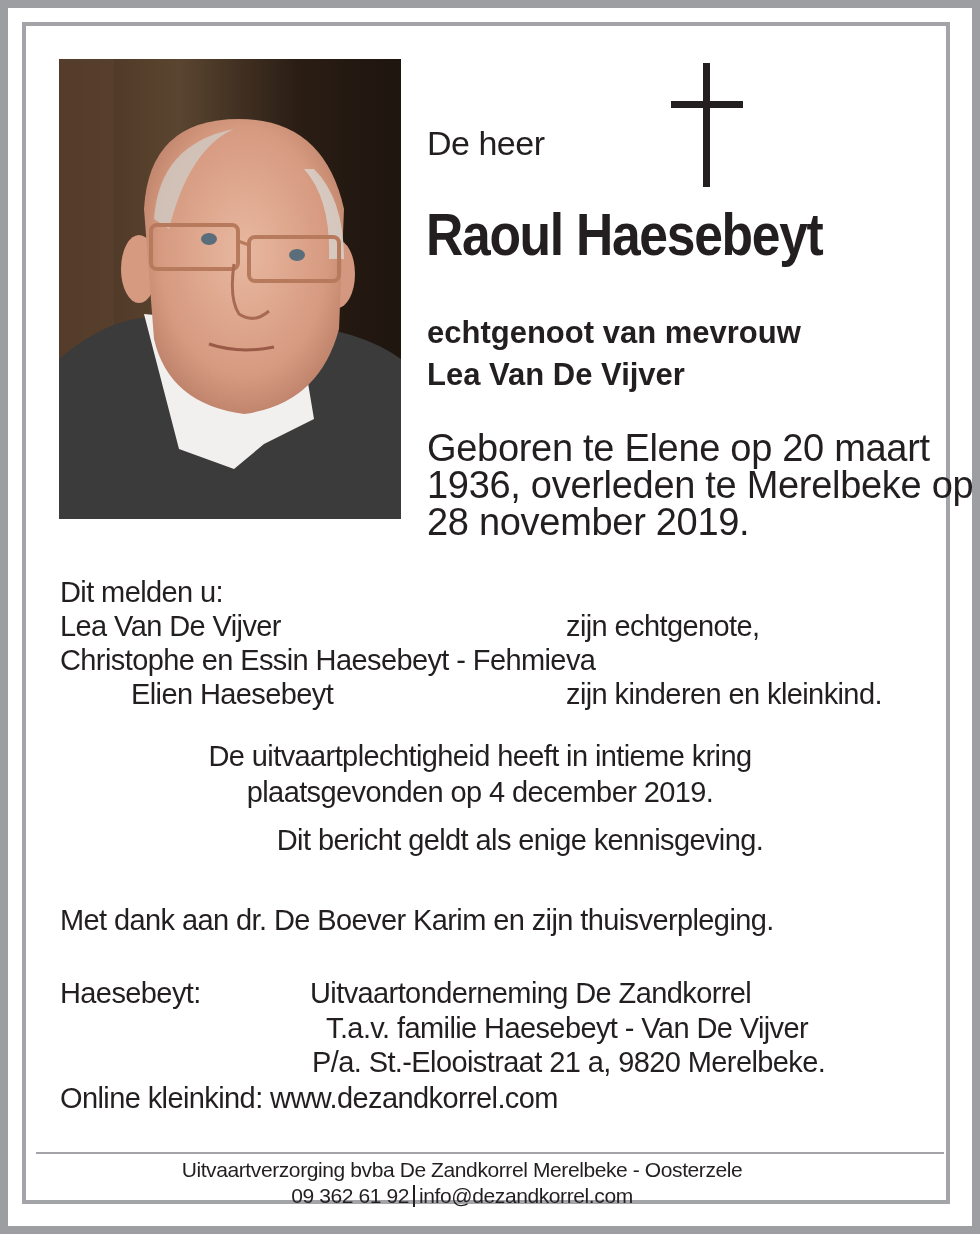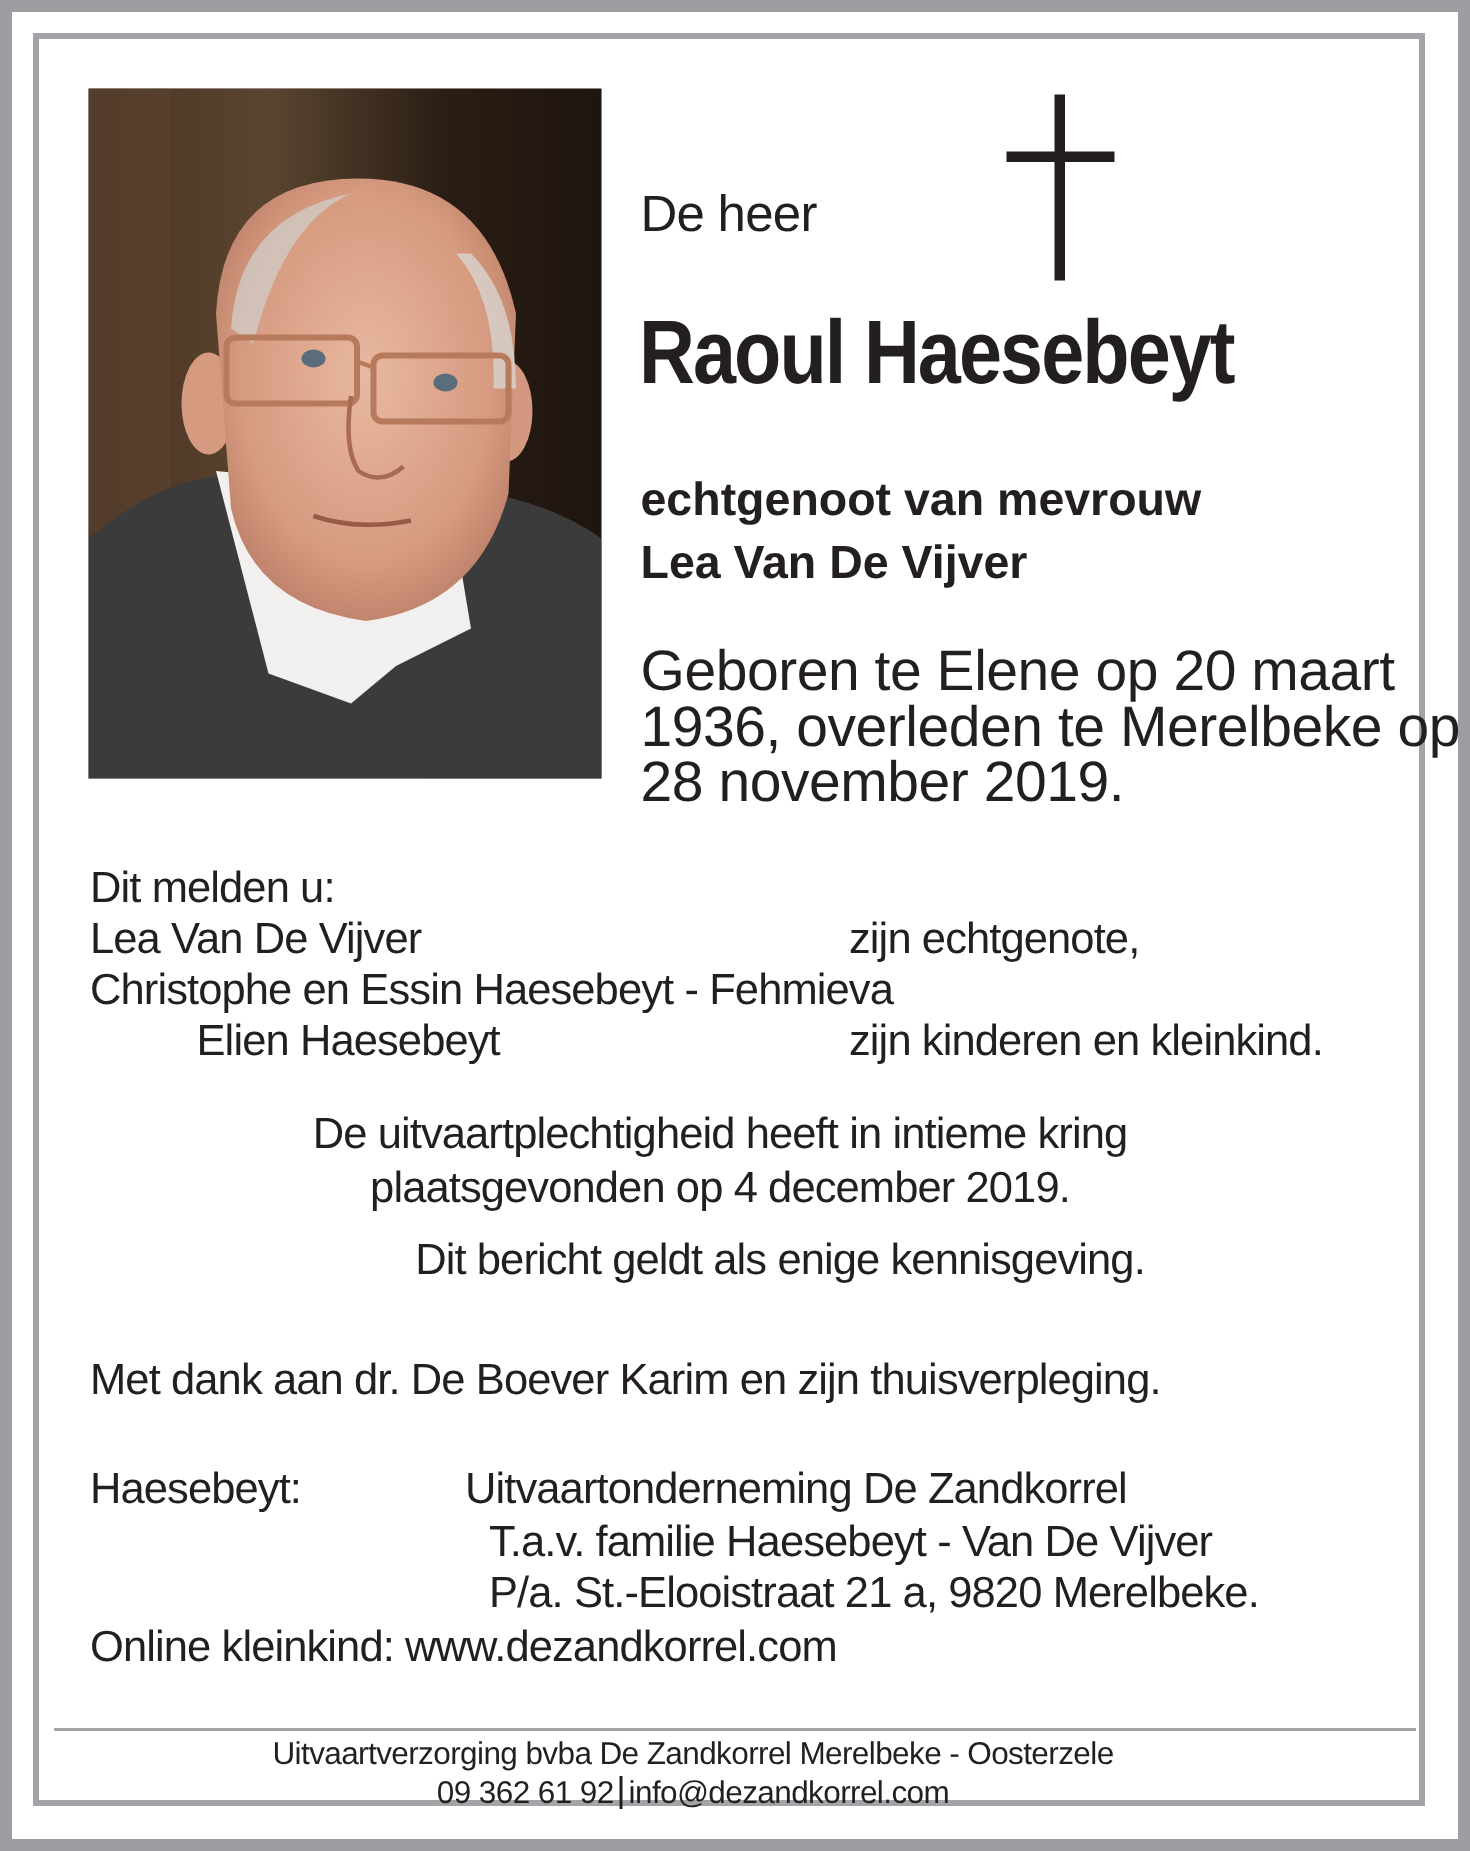--- a/index.html
+++ b/index.html
@@ -123,21 +123,21 @@
 <div class="center body-text" style="top:740px;">De uitvaartplechtigheid heeft in intieme kring</div>
 <div class="center body-text" style="top:776px;">plaatsgevonden op 4 december 2019.</div>
 
 <div class="center body-text" style="top:824px;padding-left:40px;">Dit bericht geldt als enige kennisgeving.</div>
 
 <div class="abs body-text" style="left:60px; top:904px;">Met dank aan dr. De Boever Karim en zijn thuisverpleging.</div>
 
 <div class="abs body-text" style="left:60px; top:977px;">Haesebeyt:</div>
 <div class="abs body-text" style="left:310px; top:977px;">Uitvaartonderneming De Zandkorrel</div>
 <div class="abs body-text" style="left:326px; top:1012px;">T.a.v. familie Haesebeyt - Van De Vijver</div>
-<div class="abs body-text" style="left:326px; top:1046px;text-align:center;">P/a. St.-Elooistraat 21 a, 9820 Merelbeke.</div>
+<div class="abs body-text" style="left:312px; top:1046px;text-align:center;">P/a. St.-Elooistraat 21 a, 9820 Merelbeke.</div>
 
 <div class="abs body-text" style="left:60px; top:1082px;">
   <span>Online kleinkind:</span>
   <span>www.dezandkorrel.com</span>
 </div>
 
 <div class="footer-line"></div>
 
 <div class="footer" style="top:1158px;">Uitvaartverzorging bvba De Zandkorrel Merelbeke - Oosterzele</div>
 <div class="footer" style="top:1184px;">

